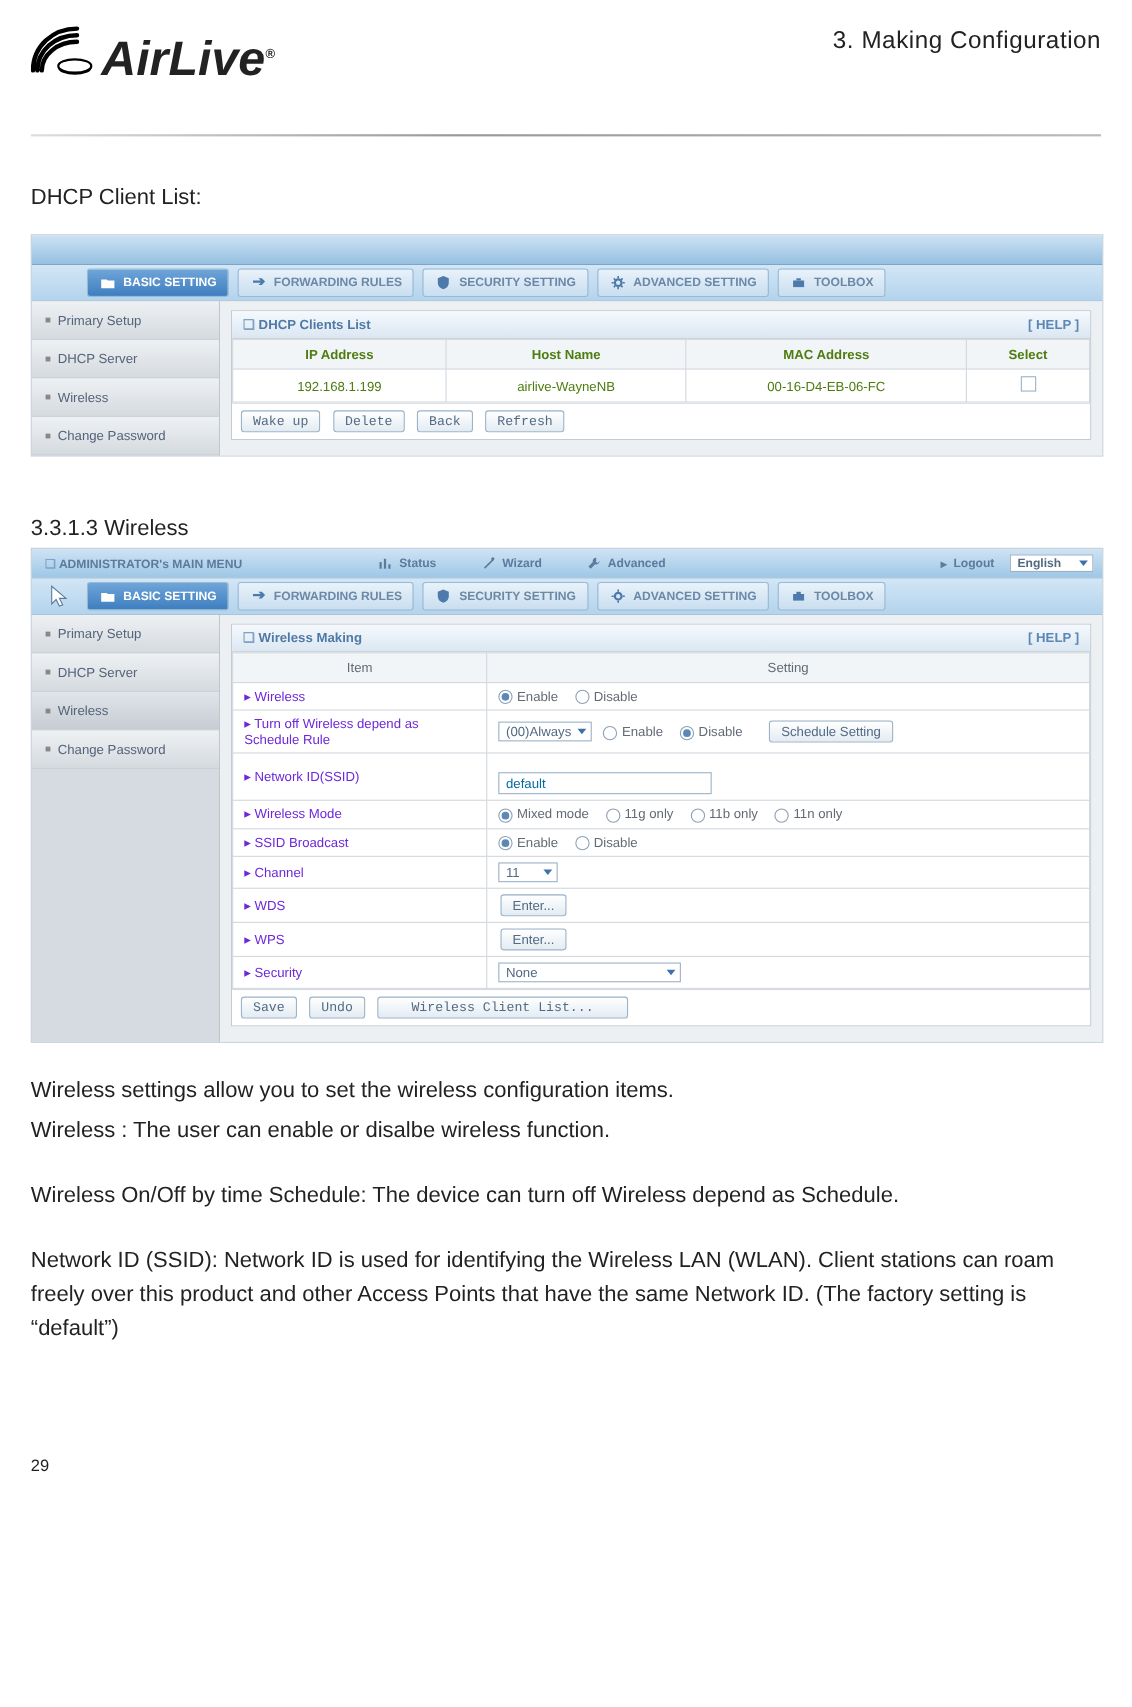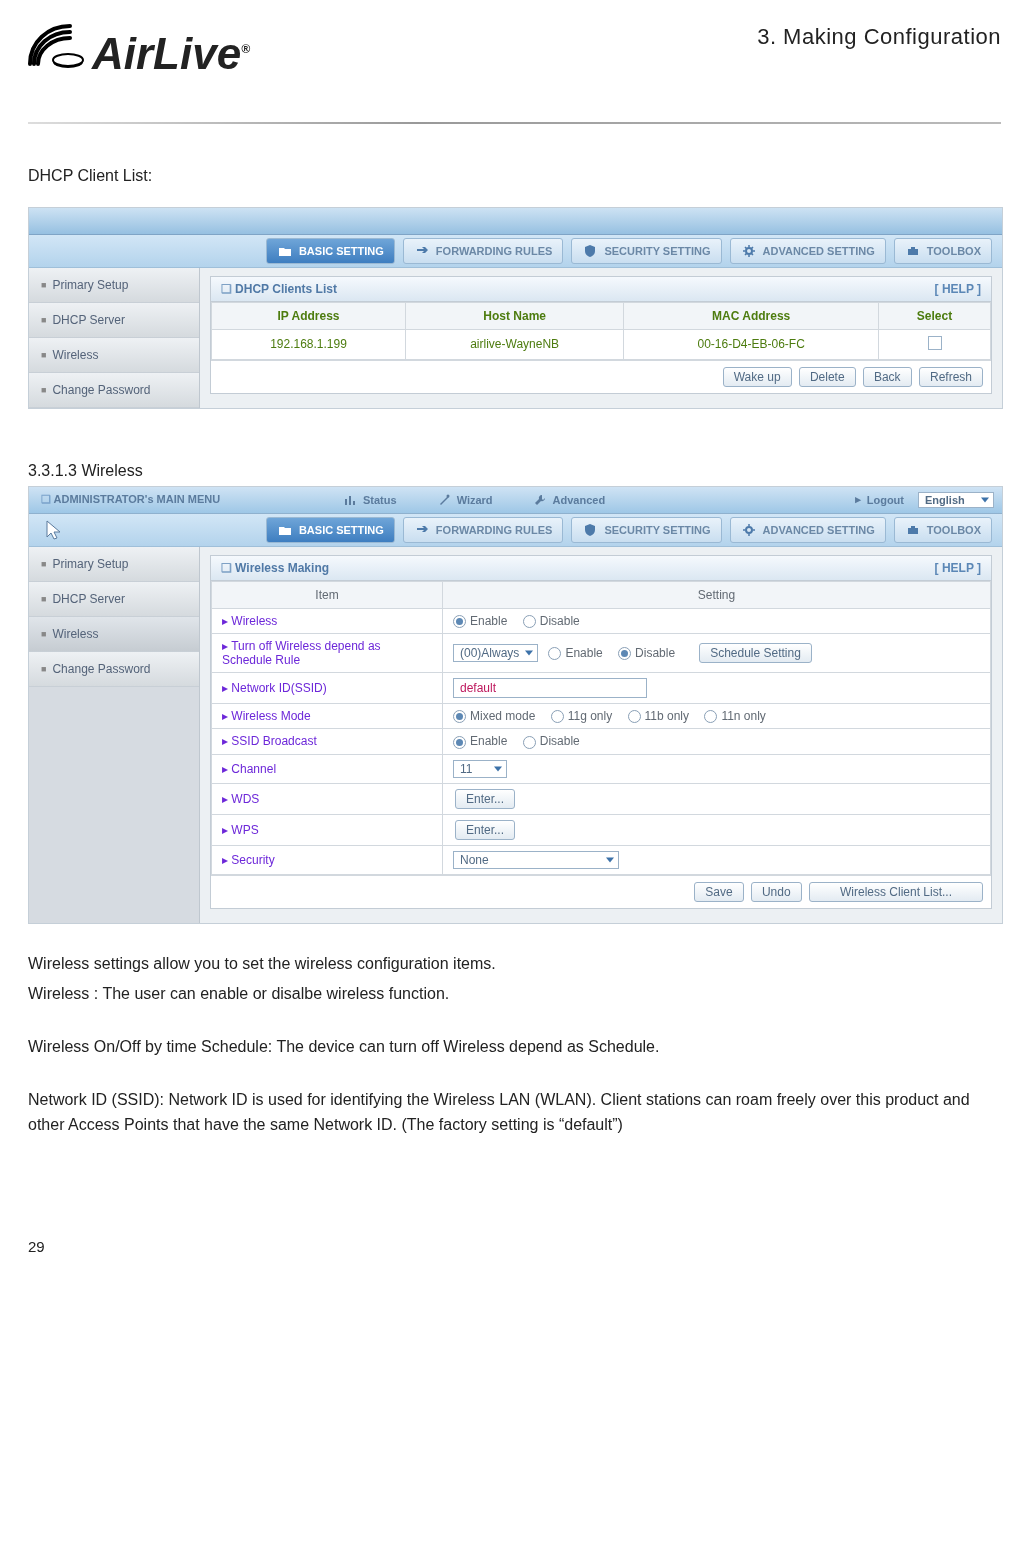--- a/index.html
+++ b/index.html
@@ -34,21 +34,21 @@
     text-align: right;
     margin-top: 4px;
     letter-spacing: 0.5px;
   }
   .hr-fade {
     height: 2px;
     margin-top: 46px;
     background: linear-gradient(to right, #ddd 0%, #999 40%, #bbb 100%);
   }
   .body-text {
-    font-size: 16px;
+    font-size: 20px;
     line-height: 1.55;
     margin: 28px 0 8px 0;
   }
   .body-text p { margin: 0 0 6px 0; }
 
   
   .shot {
     color: #5c5c5c;
     font-family: Tahoma, Arial, sans-serif;
     font-size: 12px;
@@ -70,21 +70,20 @@
   }
   .shot .topbar2 {
     background: linear-gradient(#d2e6f6, #b3d3ec);
     height: 32px;
     display: flex;
     align-items: center;
     padding: 0 10px 0 50px;
     gap: 8px;
     border-bottom: 1px solid #9fbfd9;
     font-size: 11px;
-    justify-content: flex-end;
   }
   .tab {
     background: linear-gradient(#e9f2fa, #c9def0);
     border: 1px solid #9ab9d4;
     padding: 4px 10px;
     border-radius: 3px;
     display: flex;
     align-items: center;
     gap: 6px;
     color: #6b88a6;
@@ -155,24 +154,25 @@
     padding: 6px 10px;
     text-align: center;
     color: #4d7c0f;
     background: #fff;
   }
   table.dtbl th {
     background: #f2f5f8;
     font-weight: bold;
   }
   .btnrow {
-    text-align: right;
+    text-align: left;
     padding: 6px;
     background: #fff;
     border-top: 1px solid #d2d8de;
+    font-family: Liberation Mono, monospace;
   }
   .btn {
     display: inline-block;
     border: 1px solid #9bb2c8;
     background: linear-gradient(#fff, #e3ebf2);
     padding: 2px 10px;
     border-radius: 3px;
     color: #516a84;
     margin: 0 2px;
     font-size: 12px;
@@ -238,22 +238,23 @@
     transform: translateY(-50%);
     border-left: 4px solid transparent;
     border-right: 4px solid transparent;
     border-top: 5px solid #3d72a9;
   }
   .txt-in {
     border: 1px solid #9bb2c8;
     background: #fff;
     padding: 2px 6px;
     width: 180px;
-    color: #be185d;
+    color: #0369a1;
     display: inline-block;
+    margin-top: 12px;
   }
   .chk {
     display: inline-block;
     width: 12px; height: 12px;
     border: 1px solid #9bb2c8;
     background: #fff;
   }
 
   
   .adminbar {

